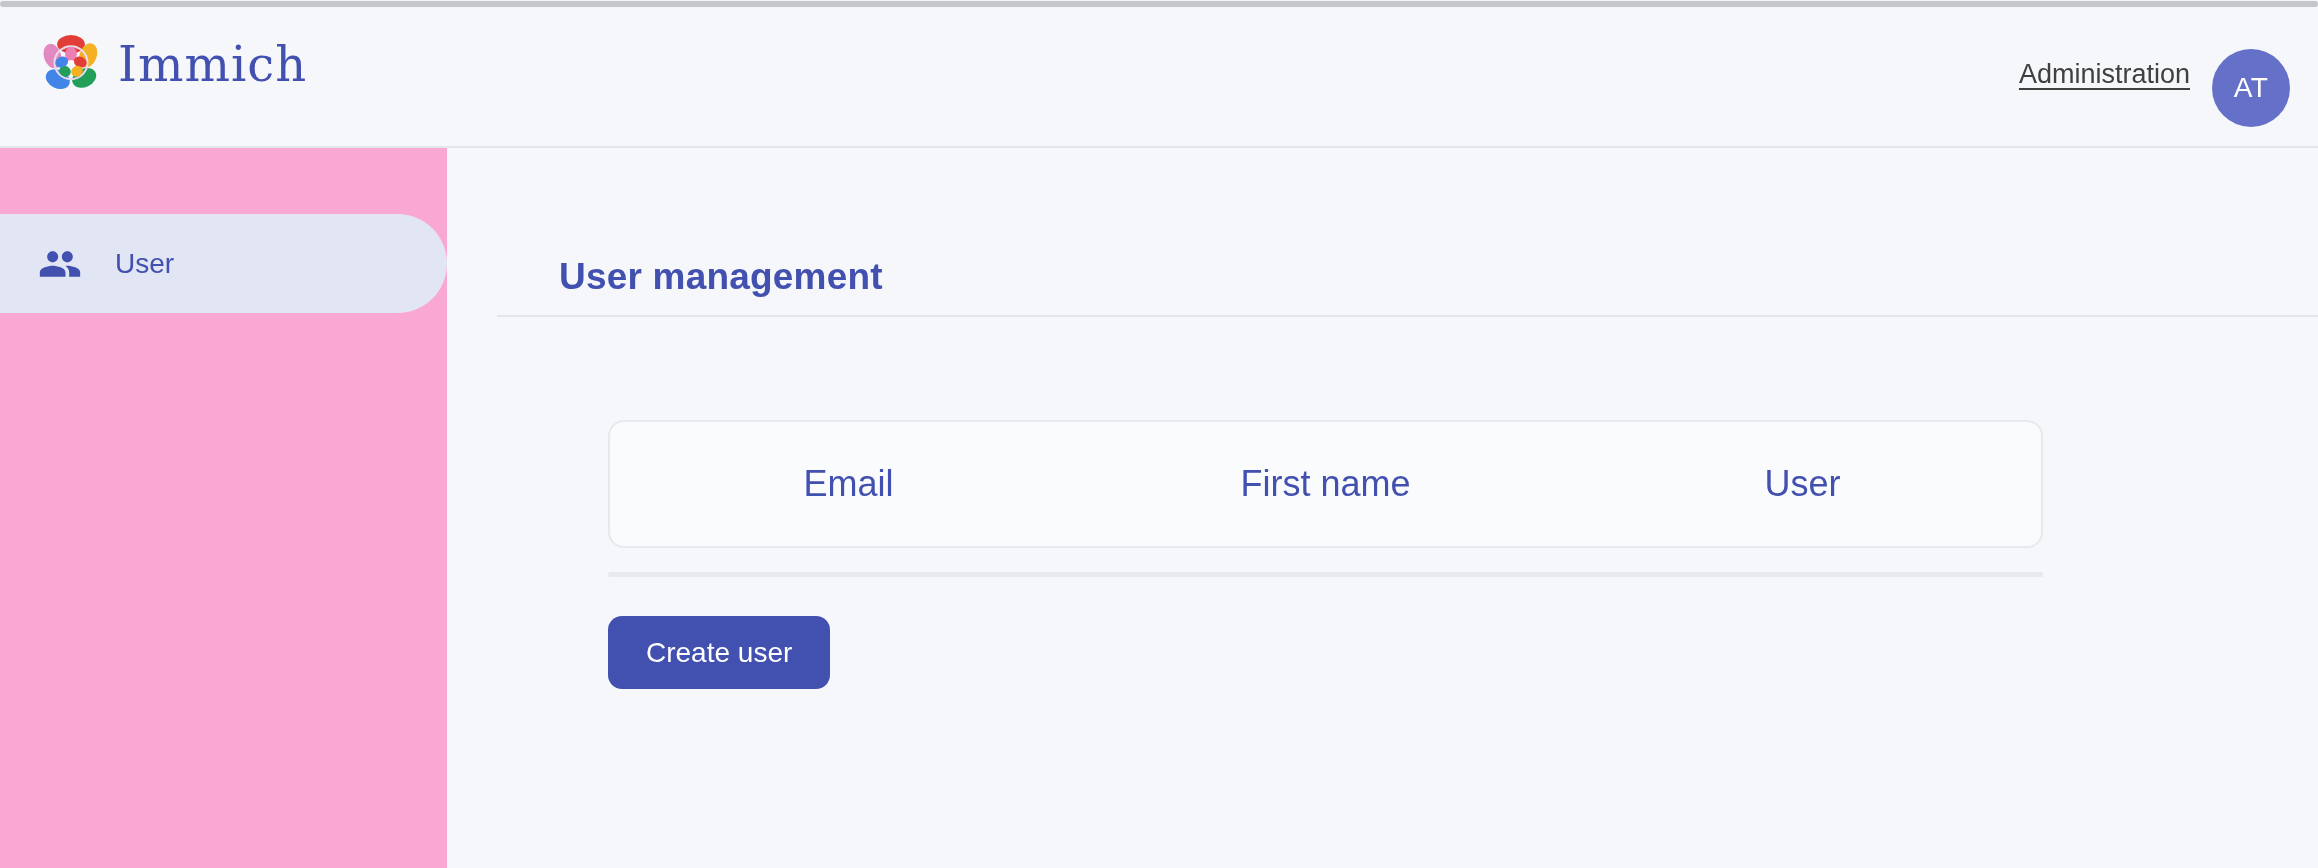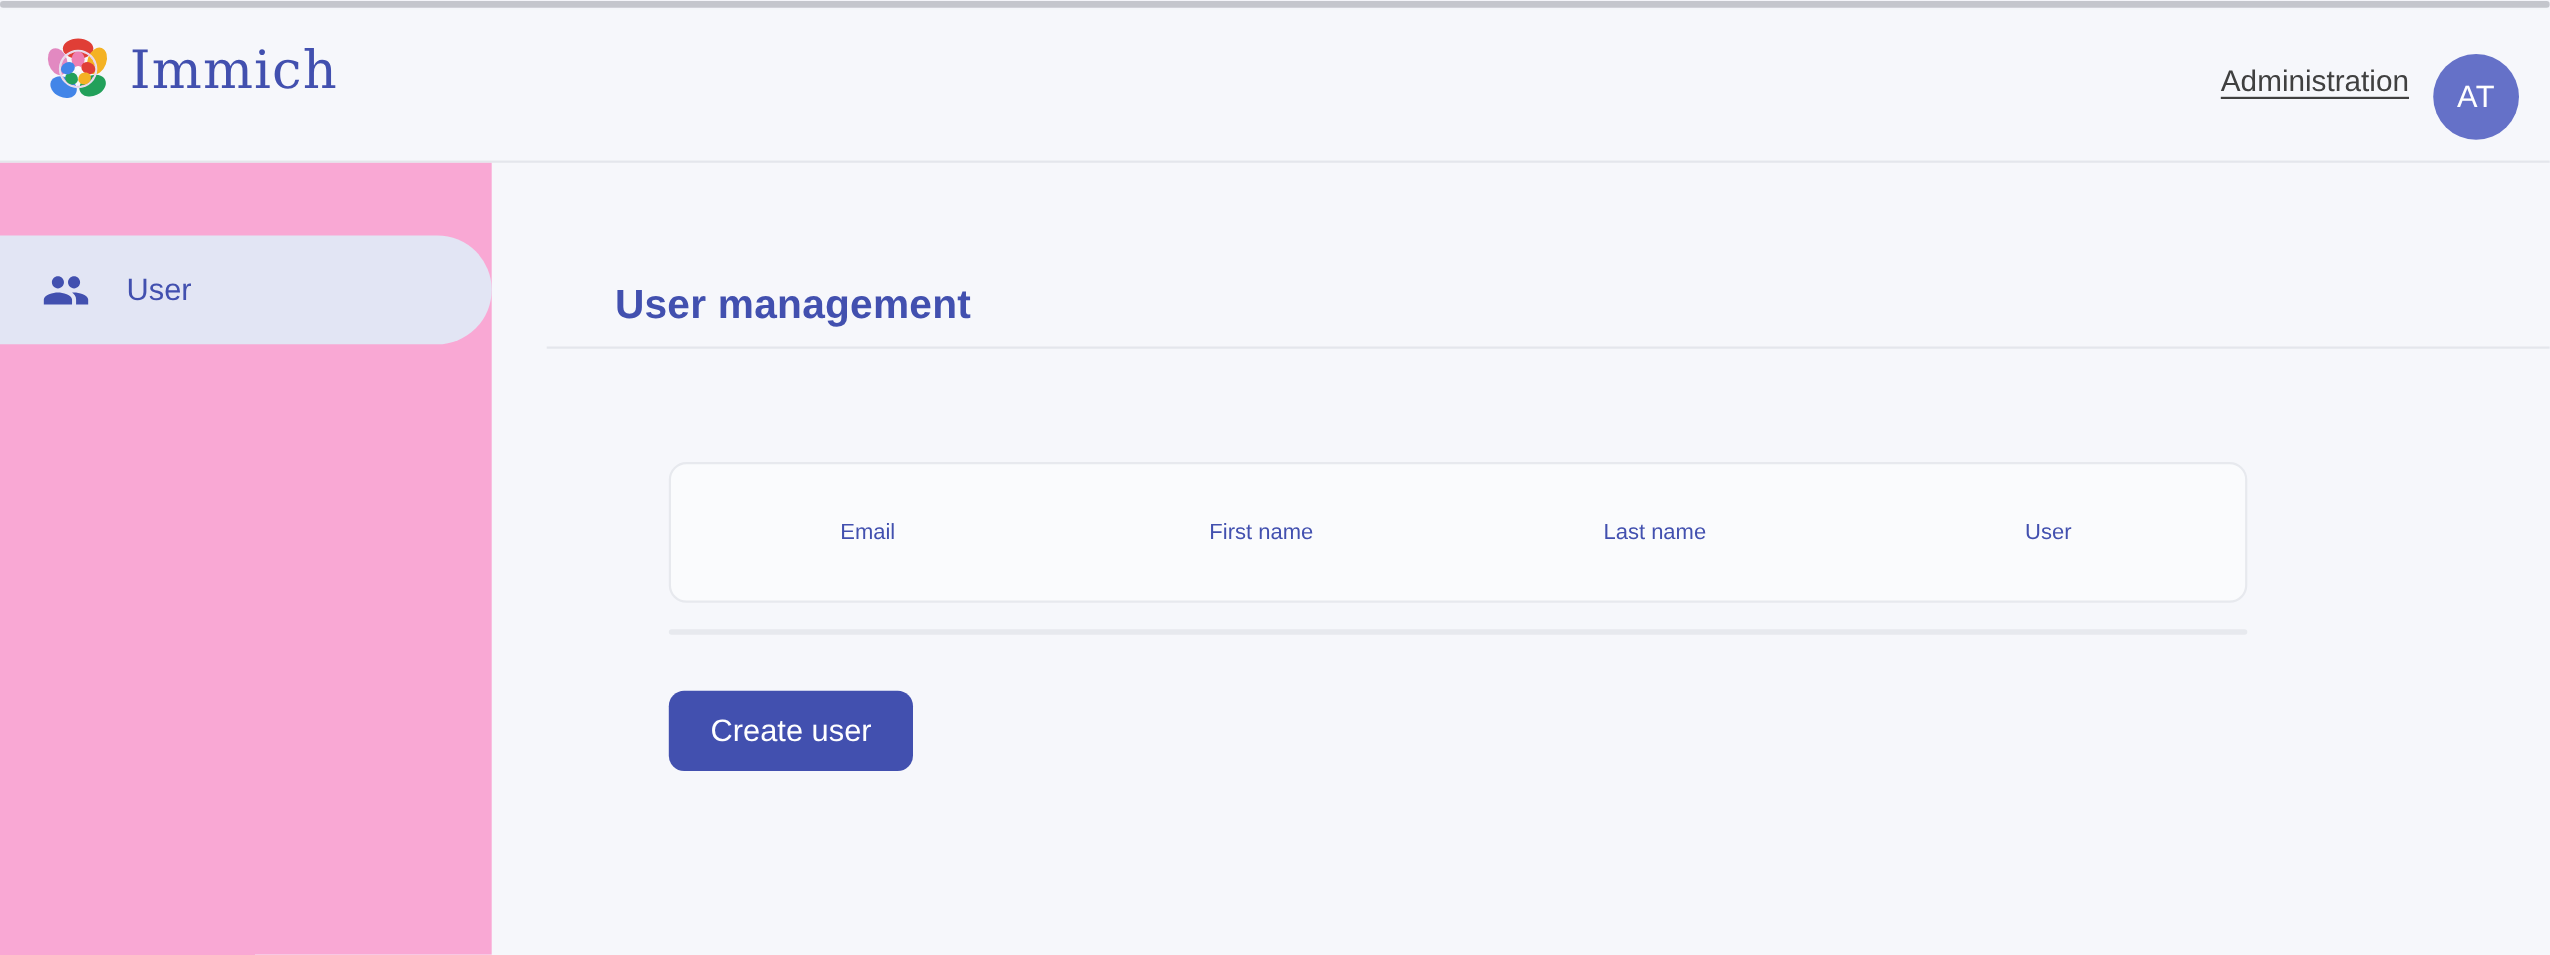--- a/index.html
+++ b/index.html
@@ -192,21 +192,21 @@
     background: #fafbfd;
     border: 2px solid #e7e9ee;
     border-radius: 16px;
     box-sizing: border-box;
     display: flex;
     align-items: center;
   }
   #user-table-card .th {
     flex: 1 1 0;
     text-align: center;
-    font-size: 20px;
+    font-size: 36px;
     color: #4250af;
     white-space: nowrap;
   }
 
   #table-divider {
     position: absolute;
     left: 161px;
     top: 424px;
     width: 1435px;
     height: 5px;
@@ -221,21 +221,20 @@
     padding: 0 38px;
     height: 73px;
     background: #4250af;
     color: #ffffff;
     border: none;
     border-radius: 14px;
     font-family: "Liberation Sans", sans-serif;
     font-size: 28px;
     cursor: pointer;
     white-space: nowrap;
-    margin-top: 12px;
   }
 </style>
 </head>
 <body>
 
 <div id="top-strip">
   <div class="bar"></div>
 </div>
 
 <div id="header">
@@ -285,21 +284,20 @@
 
   <h1 id="page-title">User management</h1>
 
   <div id="title-divider"></div>
 
   <div id="section-label">USER LIST</div>
 
   <div id="user-table-card">
     <div class="th">Email</div>
     <div class="th">First name</div>
-    <div class="th">Last name</div>
     <div class="th">User</div>
   </div>
 
   <div id="table-divider"></div>
 
   <button id="create-user-button">Create user</button>
 
 </main>
 
 </body></html>

